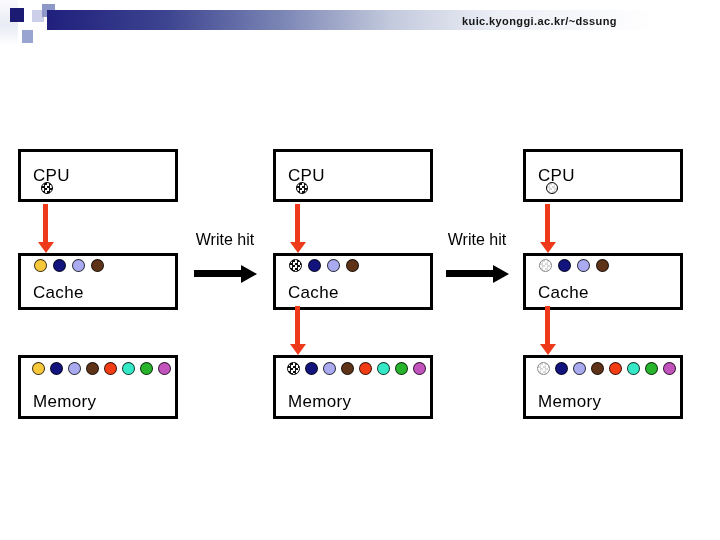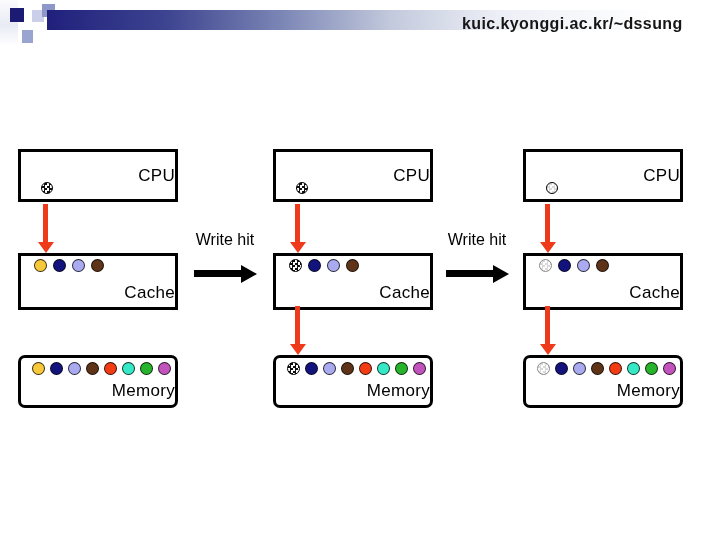--- a/index.html
+++ b/index.html
@@ -12,32 +12,32 @@
   .strip { position:absolute; left:0; top:0; width:18px; height:46px;
            background:linear-gradient(to bottom,#fbfbfd,#e9ebf4 55%,#ffffff); }
   .sq { position:absolute; }
   .sq-navy   { left:10px; top:8px;  width:14px; height:14px; background:#1b1b74; }
   .sq-lav    { left:32px; top:10px; width:12px; height:12px; background:#cbcfe9; }
   .sq-slate  { left:42px; top:4px;  width:13px; height:13px; background:#8d97c8; }
   .sq-slate2 { left:22px; top:30px; width:11px; height:13px; background:#9aa4d0; }
   .bar { position:absolute; left:47px; top:10px; width:663px; height:20px;
          background:linear-gradient(to right,#20207c 0%,#3d4490 18%,#7a84b4 35%,
                     #c3cadd 52%,#edeff6 68%,#ffffff 92%); }
-  .url { position:absolute; left:462px; top:15px; font-size:16px; font-weight:bold;
+  .url { position:absolute; left:462px; top:15px; font-size:11px; font-weight:bold;
          color:#161616; letter-spacing:0.4px; z-index:2; }
 
   
   .box { position:absolute; width:160px; border:3px solid #000; background:#fff;
          box-sizing:border-box; }
   .cpu    { top:149px; height:53px; }
   .cache  { top:253px; height:57px; }
-  .memory { top:355px; height:53px;border-radius:7px; }
+  .memory { top:355px; height:64px; }
   .c1 { left:18px; } .c2 { left:273px; } .c3 { left:523px; }
 
-  .box-label { position:absolute; left:0; width:100%; text-align:right;
+  .box-label { position:absolute; left:12px; width:100%; text-align:left;
                font-size:17px; letter-spacing:0.3px; }
   .cpu .box-label { top:50%; transform:translateY(-50%); }
   .cache .box-label, .memory .box-label { bottom:4px; }
 
   
   .dots { position:absolute; top:3px; left:13px; white-space:nowrap; }
   .memory .dots { top:4px; left:11px; }
   .dot { display:inline-block; width:13px; height:13px; border-radius:50%;
          border:1px solid rgba(0,0,0,0.78); box-sizing:border-box;
          margin-right:5px; vertical-align:top; }

